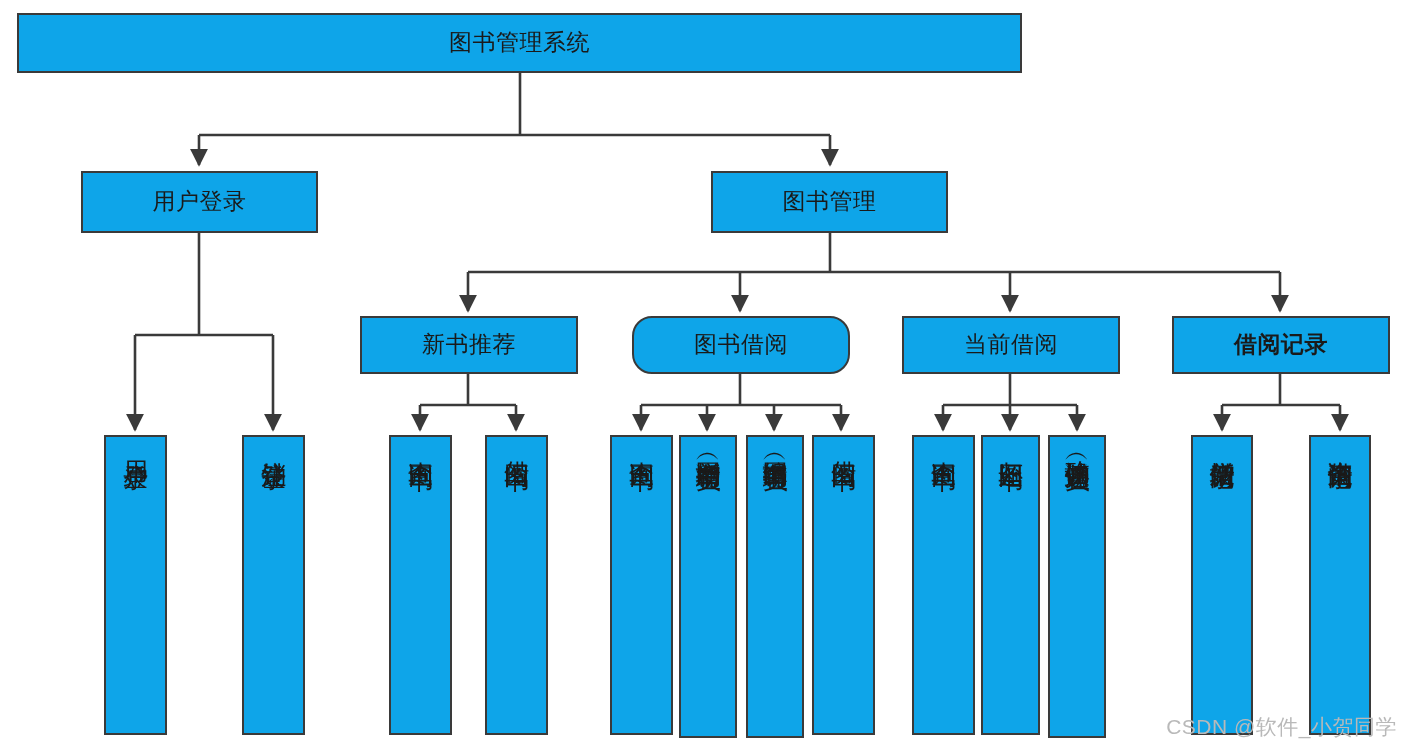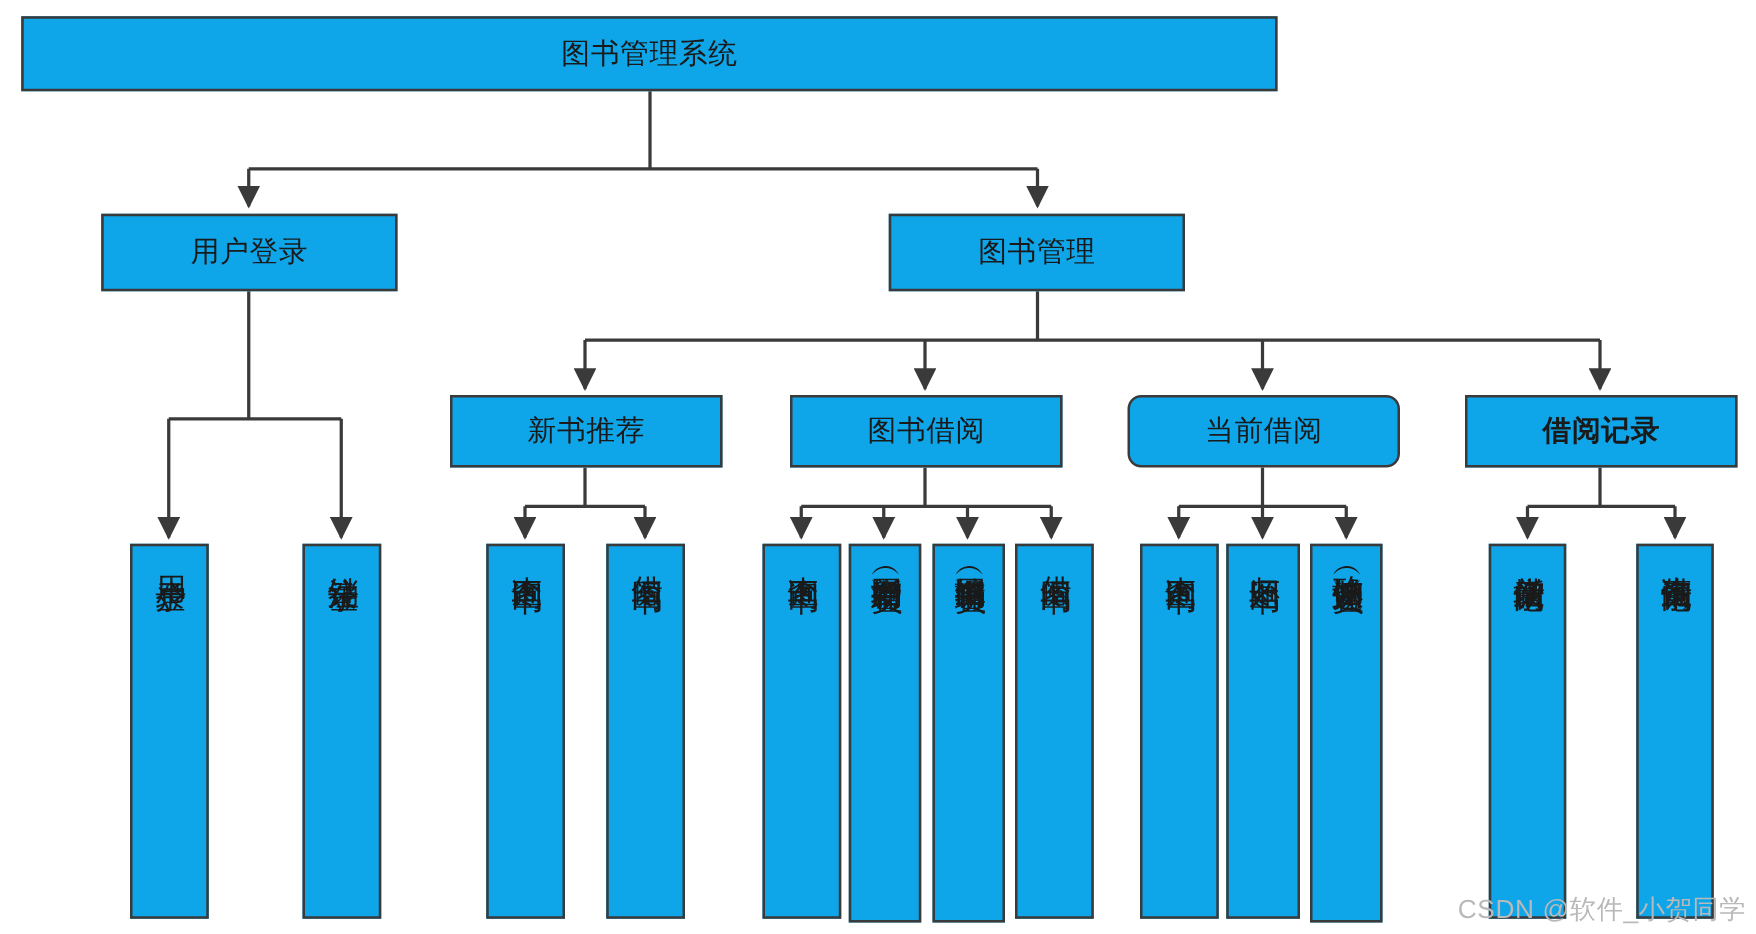--- a/index.html
+++ b/index.html
@@ -134,25 +134,25 @@
   </div>
 
   <div class="node horiz" style="left:711px; top:171px; width:237px; height:62px;">
     <span class="lbl">图书管理</span>
   </div>
 
   <div class="node horiz" style="left:360px; top:316px; width:218px; height:58px;">
     <span class="lbl">新书推荐</span>
   </div>
 
-  <div class="node horiz" style="left:632px; top:316px; width:218px; height:58px;">
+  <div class="node horiz" style="left:632px; top:316px; width:218px; height:58px;border-radius:20px;">
     <span class="lbl">图书借阅</span>
   </div>
 
-  <div class="node horiz" style="left:902px; top:316px; width:218px; height:58px;border-radius:11px;">
+  <div class="node horiz" style="left:902px; top:316px; width:218px; height:58px;">
     <span class="lbl">当前借阅</span>
   </div>
 
   <div class="node horiz" style="left:1172px; top:316px; width:218px; height:58px;font-weight:bold;">
     <span class="lbl">借阅记录</span>
   </div>
 
   <div class="node vert" style="left:104px; top:435px; width:63px; height:300px;">
     <span class="lbl">用户登录</span>
   </div>

